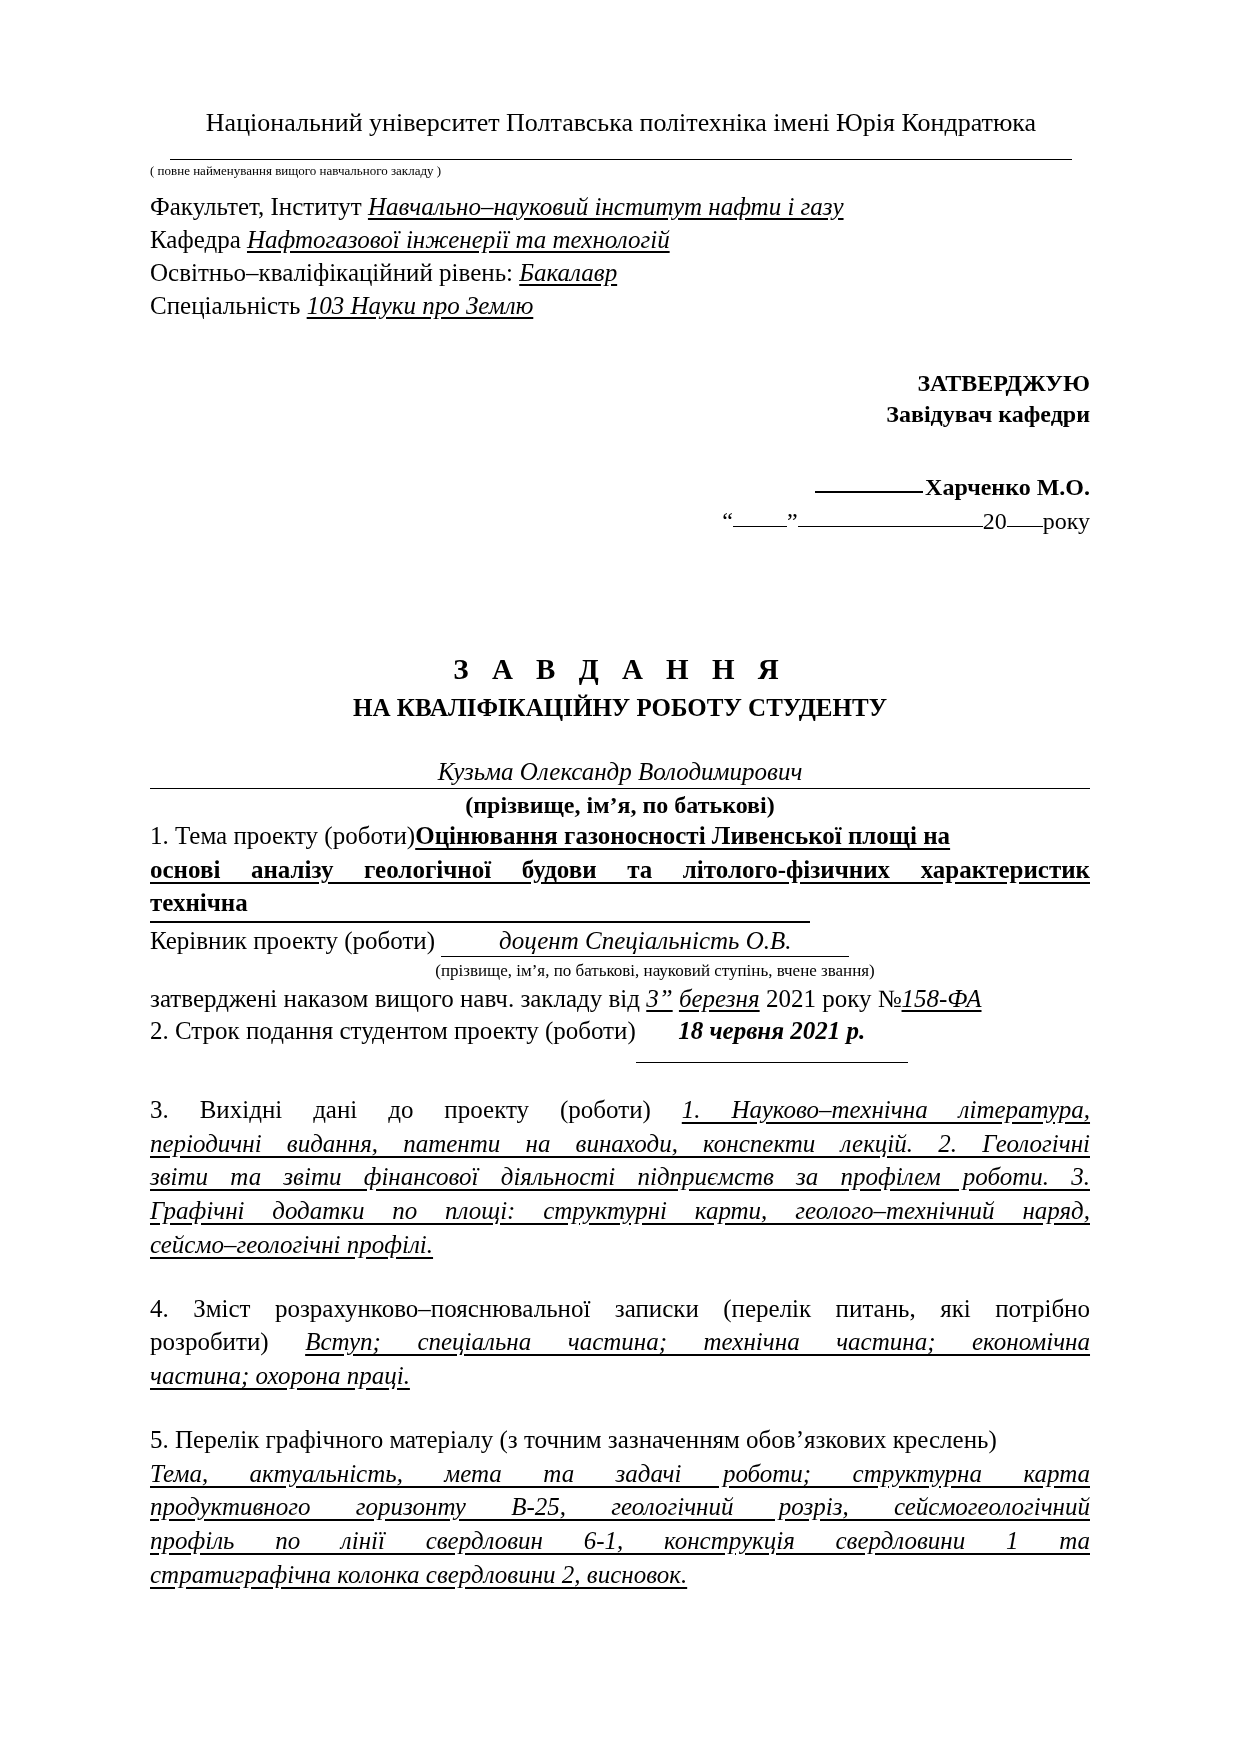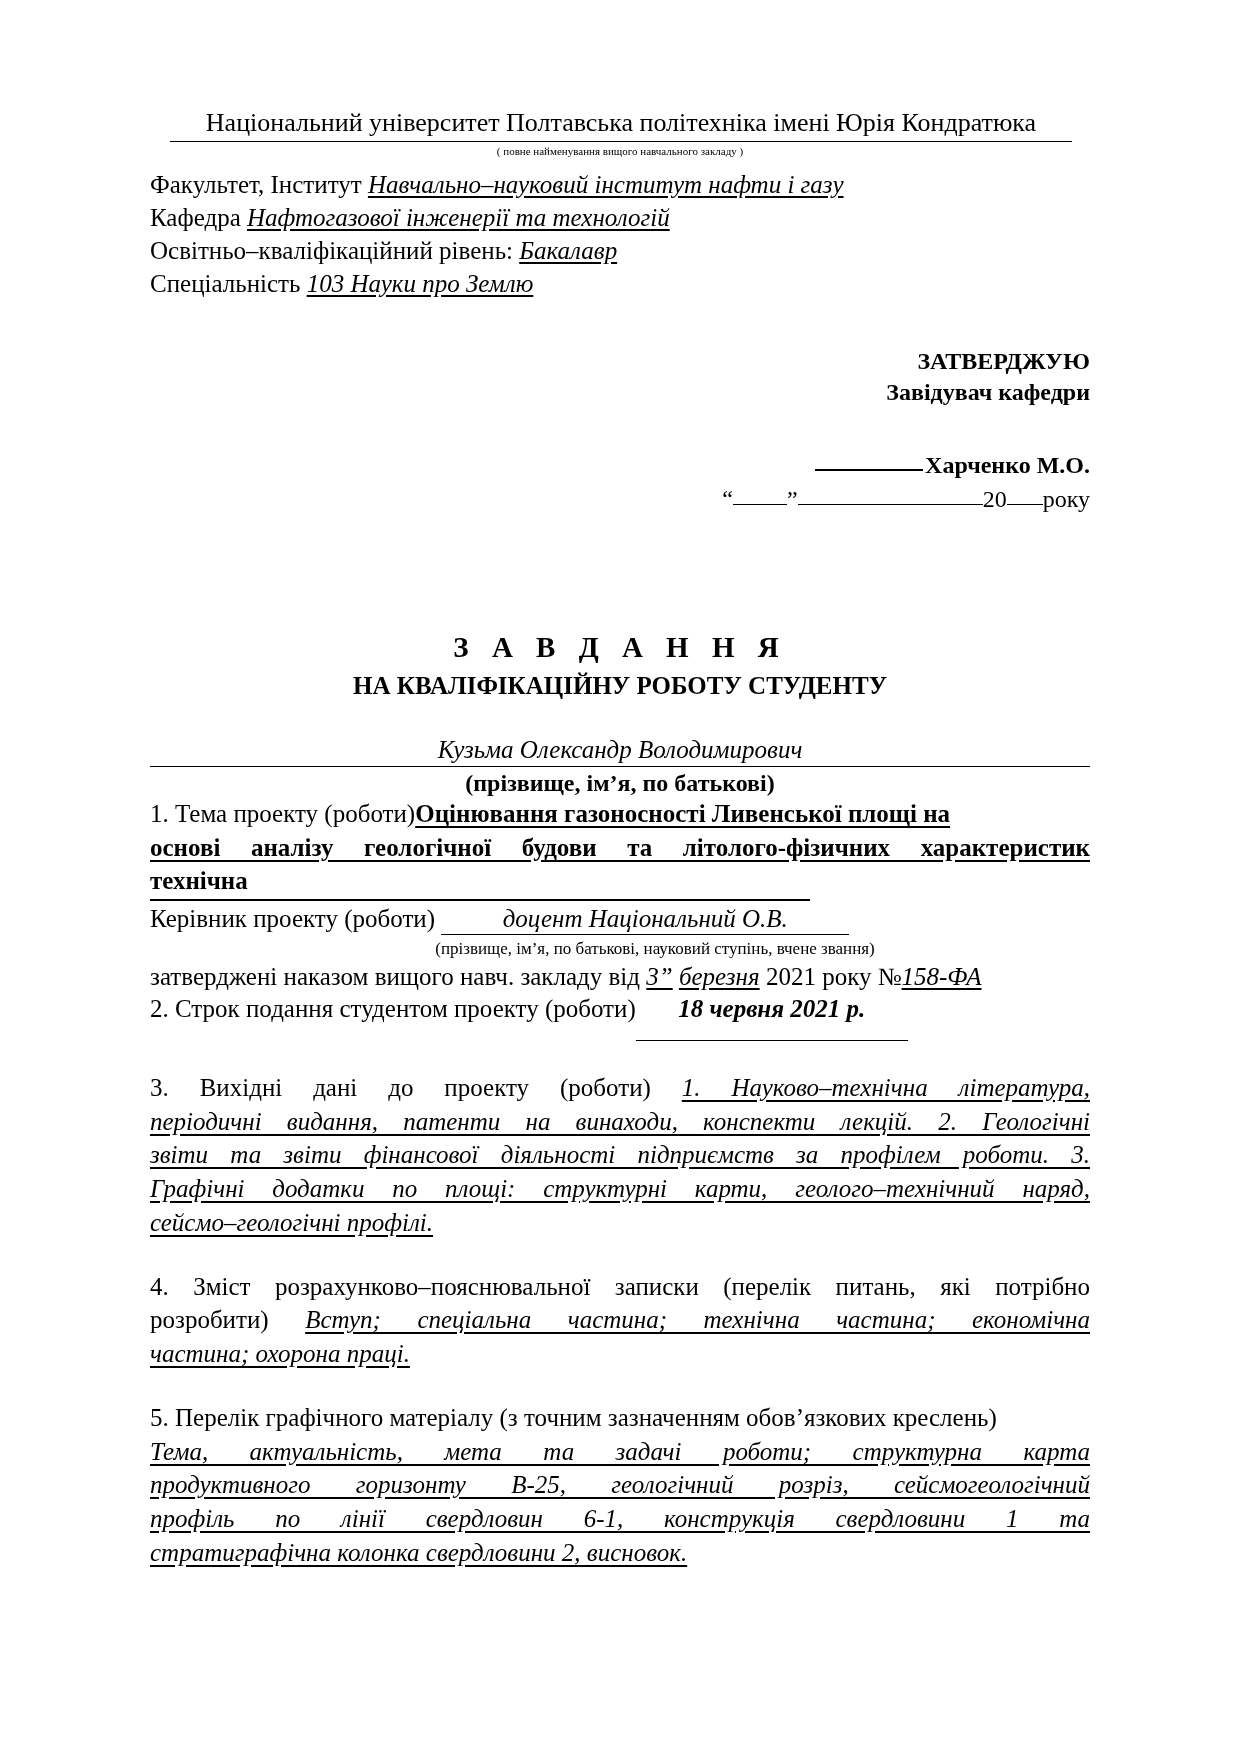--- a/index.html
+++ b/index.html
@@ -16,27 +16,27 @@
     color: #000000;
     box-sizing: border-box;
     padding: 108px 150px 0 150px;
   }
 
   
   .univ-line {
     text-align: center;
     font-size: 26px;
     border-bottom: 1.6px solid #000;
-    padding-bottom: 3px;
+    padding-bottom: 21px;
     margin: 0 18px 0 20px;
     white-space: nowrap;
   }
   .univ-caption {
-    text-align: center;
-    font-size: 11px;
+    text-align: left;
+    font-size: 13px;
     margin-top: 3px;
     margin-bottom: 14px;
   }
   .field-line {
     font-size: 25px;
     margin-bottom: 5px;
     white-space: nowrap;
   }
   .ul-italic {
     font-style: italic;
@@ -268,21 +268,21 @@
   <div class="student-caption">(прізвище, ім’я,  по батькові)</div>
 
   <div class="theme-block">
     <span>1. Тема проекту (роботи)</span><span class="theme-bold">Оцінювання  газоносності Ливенської площі на</span>
     <span class="theme-line">основі  аналізу  геологічної  будови  та  літолого-фізичних  характеристик</span>
     <span class="theme-last">технічна</span>
   </div>
 
   <div class="leader-line">
     <span>Керівник проекту (роботи)</span>
-    <span class="leader-val">доцент Національний О.В.</span>
+    <span class="leader-val">доцент Спеціальність О.В.</span>
   </div>
   <div class="leader-caption">(прізвище, ім’я, по батькові, науковий ступінь, вчене звання)</div>
 
   <div class="order-line">
     <span>затверджені наказом вищого навч. закладу від</span>
     <span class="ul-italic">3”</span>
     <span class="ul-italic">березня</span>
     <span>2021 року №</span><span class="ul-italic">158-ФА</span>
   </div>
 

